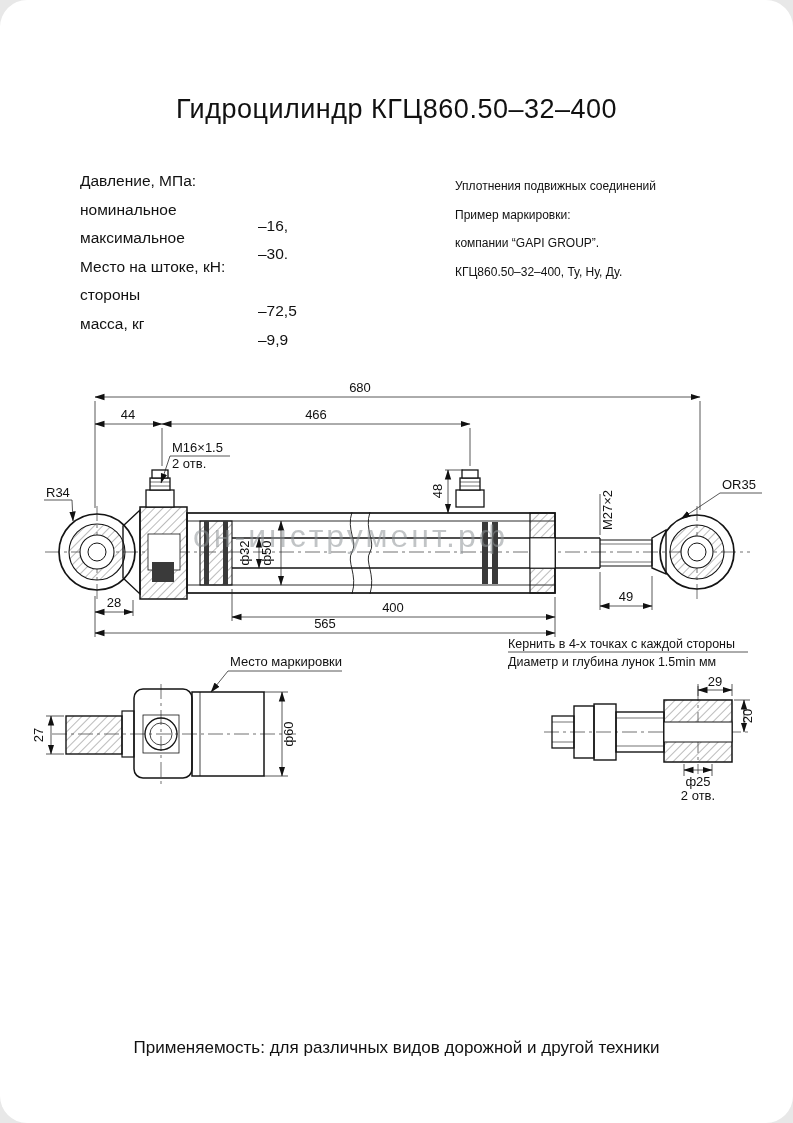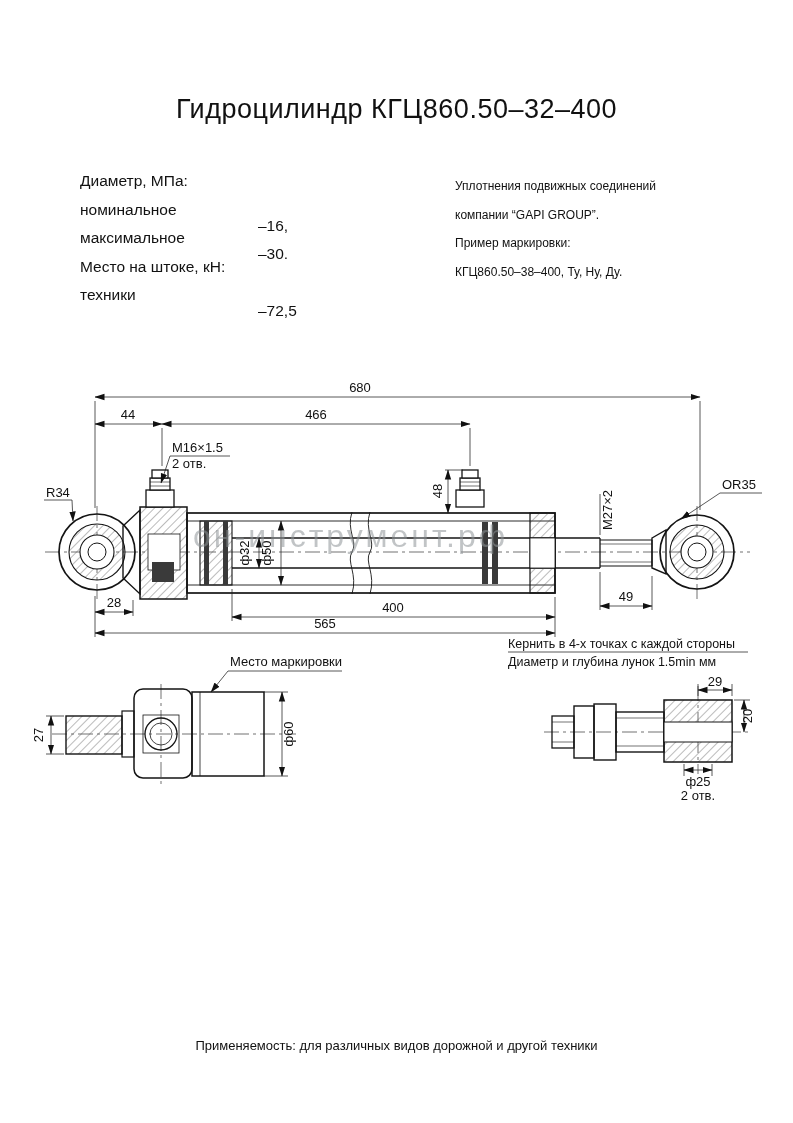--- a/index.html
+++ b/index.html
@@ -1,74 +1,78 @@
 <!DOCTYPE html>
 <html><head>
 <meta charset="utf-8">
 <style>
   html,body { margin:0; padding:0; background:#e8e8e8; }
   .sheet {
     position:relative; width:793px; height:1123px; margin:0 auto;
     background:#ffffff; overflow:hidden;
-    font-family:"Liberation Sans", sans-serif; color:#111;
+    font-family:"Liberation Sans", sans-serif; color:#111;border-radius:27px;
   }
   .title {
     position:absolute; top:94px; left:0; right:0; margin:0;
     text-align:center; font-size:27px; font-weight:500; letter-spacing:.5px;
   }
   .specs { position:absolute; left:80px; top:167px; width:270px; font-size:15.5px; }
   .spec-row { position:relative; height:28.5px; line-height:28.5px; }
   .spec-value { position:absolute; left:178px; top:16px; }
   .notes { position:absolute; left:455px; top:172px; font-size:12px; line-height:28.5px; }
   .drawing { position:absolute; left:0; top:0; }
   .dimtext text { font-family:"Liberation Sans", sans-serif; font-size:13px; fill:#111; stroke:none; }
   .dimtext text.note-text { font-size:12.5px; }
   .watermark {
     position:absolute; left:193px; top:518px; white-space:nowrap;
     font-size:32px; letter-spacing:3px; color:#8f9598; opacity:.55;
     pointer-events:none; z-index:5;
   }
   .footer {
     position:absolute; left:0; right:0; top:1038px;
-    text-align:center; font-size:13px;
+    text-align:center; font-size:17px;
   }
 </style>
 </head>
 <body>
 
 <div class="sheet">
 
   <h1 class="title">Гидроцилиндр КГЦ860.50–32–400</h1>
 
   <div class="specs">
     <div class="spec-row">
-      <span>Диаметр, МПа:</span>
+      <span>Давление, МПа:</span>
     </div>
     <div class="spec-row">
       <span>номинальное</span>
       <span class="spec-value">–16,</span>
     </div>
     <div class="spec-row">
       <span>максимальное</span>
       <span class="spec-value">–30.</span>
     </div>
     <div class="spec-row">
       <span>Место на штоке, кН:</span>
     </div>
     <div class="spec-row">
-      <span>техники</span>
+      <span>стороны</span>
       <span class="spec-value">–72,5</span>
+    </div>
+    <div class="spec-row">
+      <span>масса, кг</span>
+      <span class="spec-value">–9,9</span>
     </div>
   </div>
 
   <div class="notes">
     <div>Уплотнения подвижных соединений</div>
+    <div>Пример маркировки:</div>
     <div>компании “GAPI GROUP”.</div>
-    <div>Пример маркировки:</div>
-    <div>КГЦ860.50–38–400, Ту, Ну, Ду.</div>
+    <div>КГЦ860.50–32–400, Ту, Ну, Ду.</div>
   </div>
 
   <svg class="drawing" width="793" height="1123" viewBox="0 0 793 1123">
     <defs>
       <pattern id="hatch" patternUnits="userSpaceOnUse" width="6" height="6" patternTransform="rotate(45)">
         <line x1="0" y1="0" x2="0" y2="6" stroke="#555" stroke-width="0.8"></line>
       </pattern>
       <marker id="arr" viewBox="0 0 10 8" refX="9.5" refY="4" markerWidth="10" markerHeight="8" orient="auto-start-reverse" markerUnits="userSpaceOnUse">
         <path d="M0,0.8 L10,4 L0,7.2 Z" fill="#111"></path>
       </marker>

